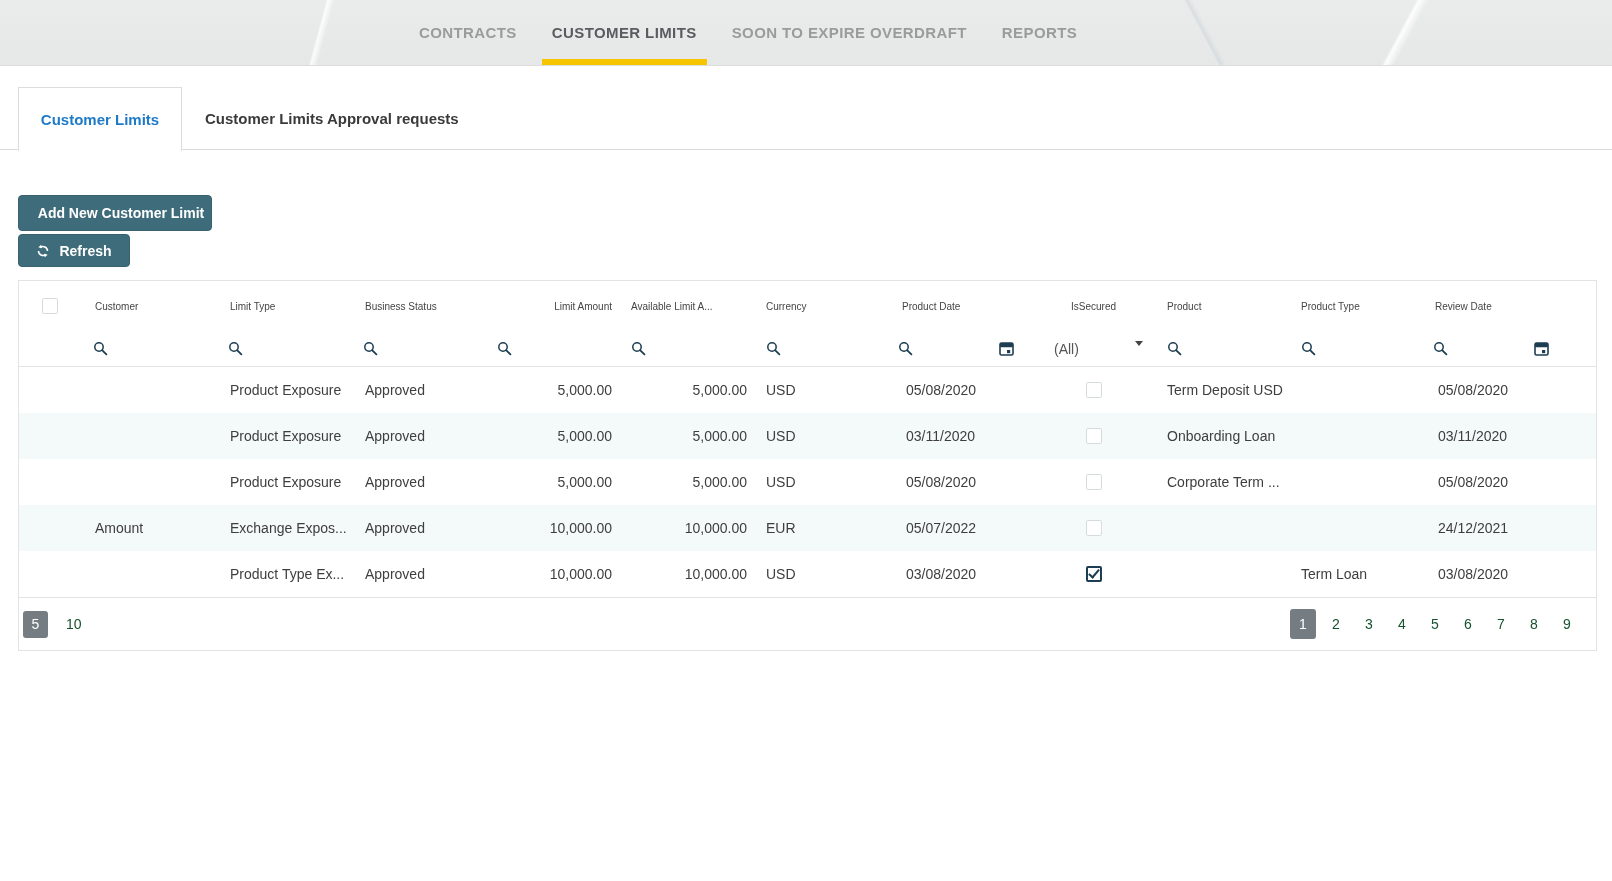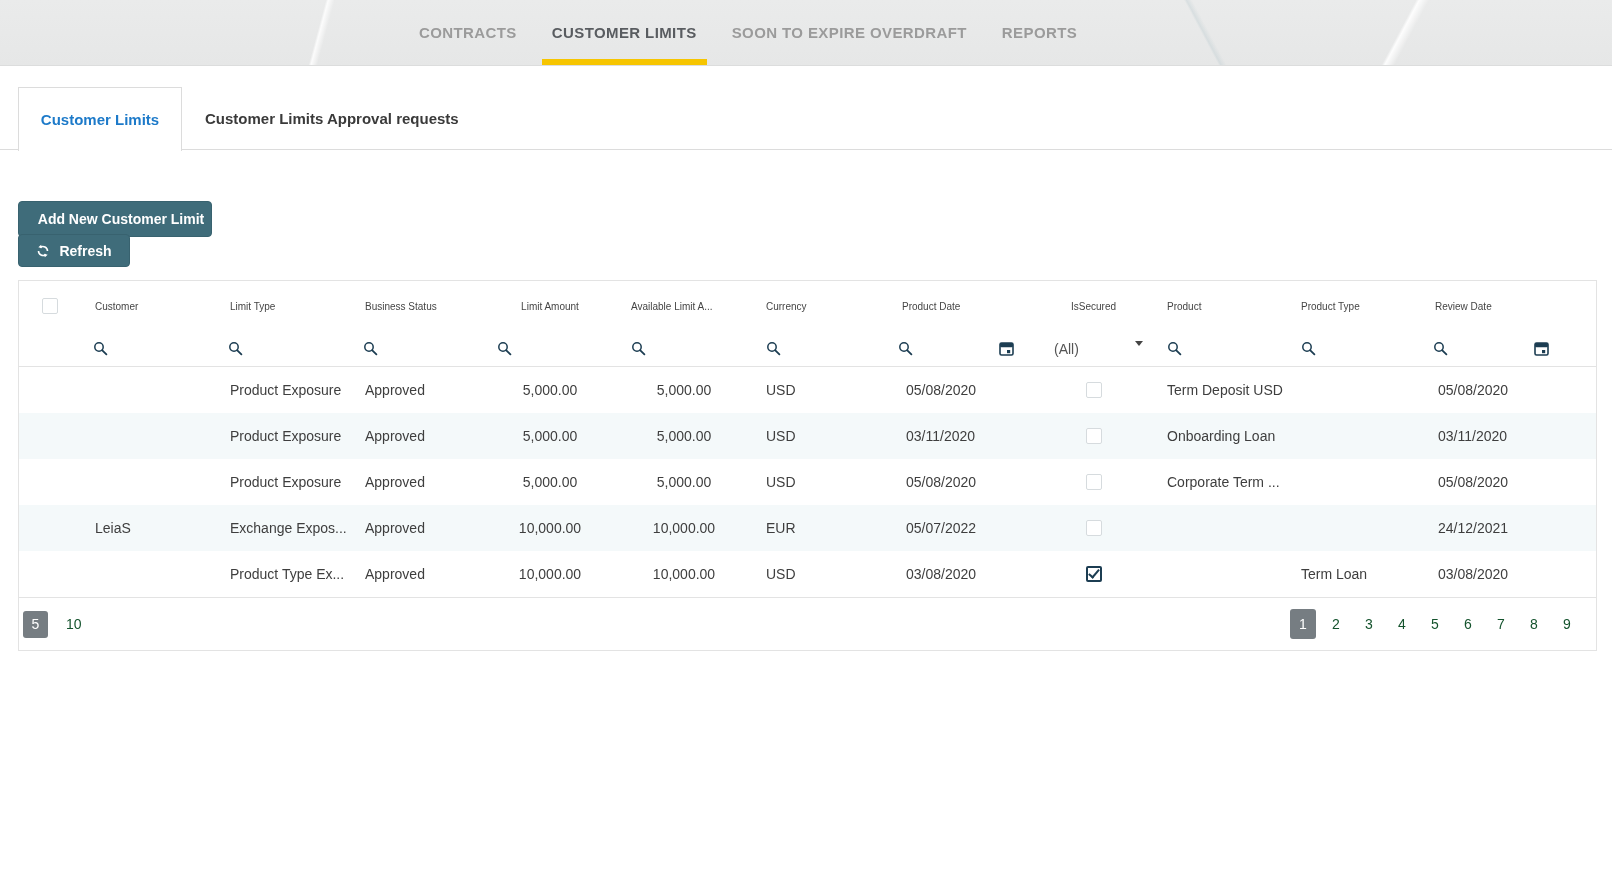--- a/index.html
+++ b/index.html
@@ -37,42 +37,42 @@
     position:absolute; left:205px; top:0; height:63px; display:flex; align-items:center;
     color:#3a3a3a; font-weight:700; font-size:15px; cursor:pointer;
   }
 
   
   .btn {
     position:absolute; background:#3f6c7a; color:#fff; border:1px solid #38626f;
     border-radius:4px; font-family:inherit; font-weight:700; font-size:14px;
     display:flex; align-items:center; justify-content:center; cursor:pointer;
   }
-  .btn-add { left:18px; top:201px; width:194px; height:36px;padding-left:12px; }
+  .btn-add { left:18px; top:195px; width:194px; height:36px;padding-left:12px; }
   .btn-refresh { left:18px; top:234px; width:112px; height:33px; gap:9px; }
   .refresh-icon { display:flex; align-items:center; }
 
   
   .table {
     position:absolute; left:18px; top:280px; width:1579px;
     border:1px solid #e3e3e3; background:#fff;
   }
   .trow {
     display:grid;
     grid-template-columns:62px 135px 135px 137px 133px 135px 130px 145px 125px 135px 130px 1fr;
     align-items:center;
   }
   .thead { height:50px; }
   .tfilter { height:36px; border-bottom:1px solid #e3e3e3; }
   .tdata { height:46px; }
   .tdata.alt { background:#f4f9fa; }
 
   .th { font-size:10px; color:#454545; padding-left:14px; white-space:nowrap; overflow:hidden; }
   .td { font-size:14px; color:#3e3e3e; padding-left:14px; white-space:nowrap; overflow:hidden; }
-  .num { text-align:center; padding-left:0; padding-right:9px; }
+  .num { text-align:right; padding-left:0; padding-right:9px; }
   .center { display:flex; justify-content:center; padding-left:0; }
 
   .fcell { display:flex; padding-left:12px; }
   .fcell.between { justify-content:space-between; }
   .f-expire { padding-right:17px; }
   .f-review { padding-right:47px; }
   .f-all { padding-right:13px; color:#555; font-size:14px; cursor:pointer; }
   .caret-down { width:0; height:0; border-left:4px solid transparent; border-right:4px solid transparent; border-top:5px solid #454545; }
 
   
@@ -281,21 +281,21 @@
       <div class="td center">
           <span class="checkbox"></span>
         </div>
       <div class="td" style="padding-left:11px">Corporate Term ...</div>
       <div class="td" style="padding-left:10px"></div>
       <div class="td" style="padding-left:17px">05/08/2020</div>
     </div>
 
     <div class="trow tdata alt">
       <div class="td center"></div>
-      <div class="td">LeiaS</div>
+      <div class="td">Amount</div>
       <div class="td">Exchange Expos...</div>
       <div class="td">Approved</div>
       <div class="td num">10,000.00</div>
       <div class="td num">10,000.00</div>
       <div class="td" style="padding-left:10px">EUR</div>
       <div class="td" style="padding-left:20px">05/07/2022</div>
       <div class="td center">
           <span class="checkbox"></span>
         </div>
       <div class="td" style="padding-left:11px"></div>

